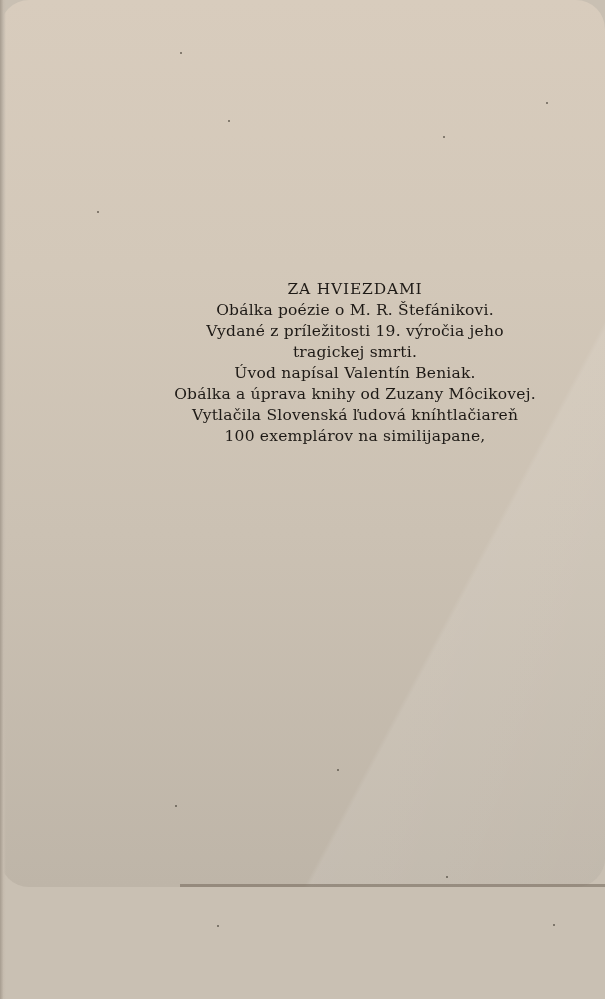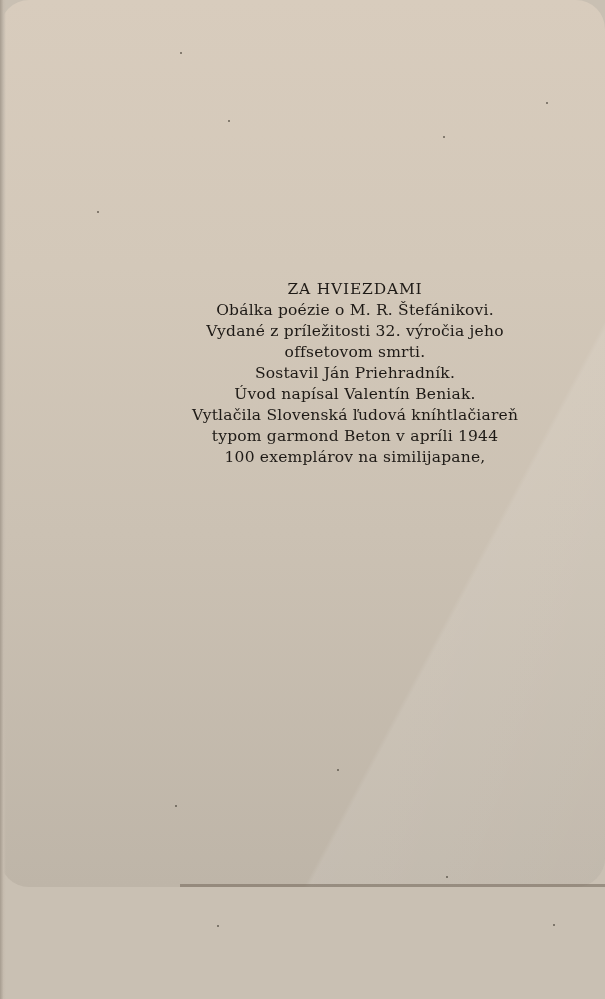--- a/index.html
+++ b/index.html
@@ -46,21 +46,20 @@
   <span class="speck" style="left:97px;top:211px"></span>
   <span class="speck" style="left:337px;top:769px"></span>
   <span class="speck" style="left:175px;top:805px"></span>
   <span class="speck" style="left:446px;top:876px"></span>
   <span class="speck" style="left:217px;top:925px"></span>
   <span class="speck" style="left:553px;top:924px"></span>
 
   <div class="colophon">
     <span class="line title">ZA HVIEZDAMI</span>
     <span class="line">Obálka poézie o M. R. Štefánikovi.</span>
-    <span class="line">Vydané z príležitosti 32. výročia jeho</span>
-    <span class="line">offsetovom smrti.</span>
-    <span class="line">Sostavil Ján Priehradník.</span>
+    <span class="line">Vydané z príležitosti 19. výročia jeho</span>
+    <span class="line">tragickej smrti.</span>
     <span class="line">Úvod napísal Valentín Beniak.</span>
+    <span class="line">Obálka a úprava knihy od Zuzany Môcikovej.</span>
     <span class="line">Vytlačila Slovenská ľudová kníhtlačiareň</span>
-    <span class="line">typom garmond Beton v apríli 1944</span>
     <span class="line">100 exemplárov na similijapane,</span>
   </div>
 </div>
 
 </body></html>

